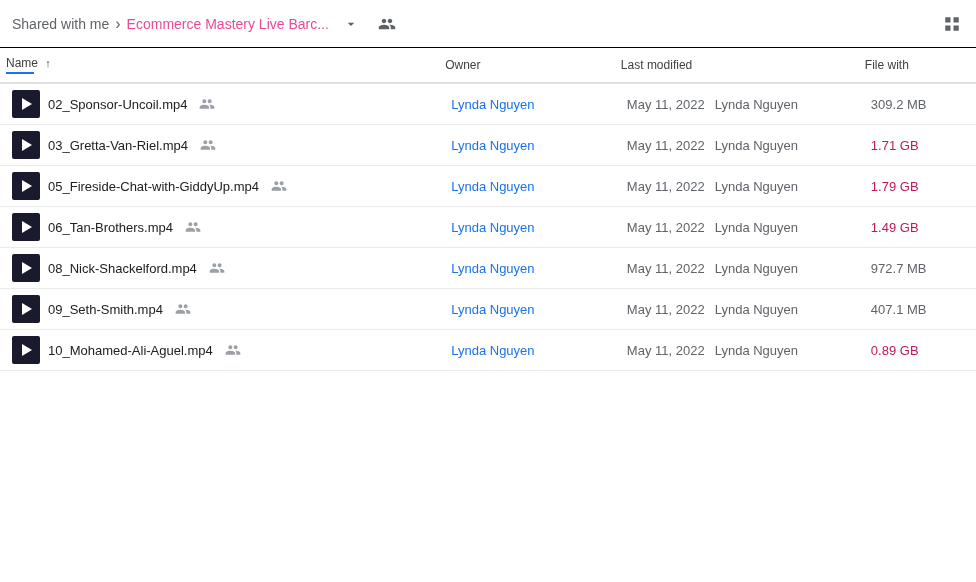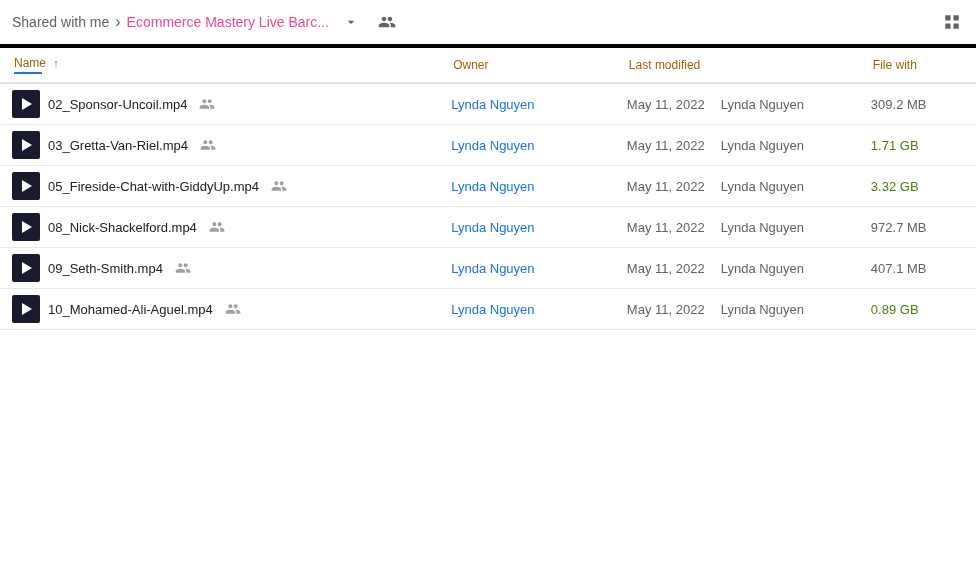--- a/index.html
+++ b/index.html
@@ -10,21 +10,21 @@
       color: #202124;
       width: 976px;
       min-height: 582px;
     }
 
     
     .header {
       display: flex;
       align-items: center;
       padding: 6px 8px 6px 12px;
-      border-bottom: 4px solid #000000;
+      border-bottom: 1px solid #000000;
       height: 48px;
       gap: 4px;
     }
     .breadcrumb-shared {
       font-size: 14px;
       color: #5f6368;
       cursor: pointer;
     }
     .breadcrumb-sep {
       color: #5f6368;
@@ -70,25 +70,25 @@
 
     
     .file-table {
       width: 100%;
       border-collapse: collapse;
     }
     .file-table thead tr {
       border-bottom: 2px solid #e0e0e0;
     }
     .file-table th {
-      padding: 8px 14px;
+      padding: 8px 6px;
       text-align: left;
       font-size: 12px;
       font-weight: 500;
-      color: #a16207;
+      color: #404040;
       white-space: nowrap;
       user-select: none;
     }
     .file-table th.sortable {
       cursor: pointer;
     }
     .col-name { width: 45%; }
     .col-owner { width: 18%; }
     .col-modified { width: 25%; }
     .col-size { width: 12%; }
@@ -138,28 +138,28 @@
       color: #9aa0a6;
       font-size: 14px;
     }
     .owner-link {
       color: #1a73e8;
       text-decoration: none;
     }
     .modified-cell {
       display: flex;
       align-items: center;
-      gap: 16px;
+      gap: 10px;
       color: #5f6368;
       font-size: 13px;
     }
     .modified-date { color: #5f6368; }
     .modified-user { color: #5f6368; }
     .file-size { color: #5f6368; }
-    .file-size.highlight { color: #4d7c0f; }
+    .file-size.highlight { color: #be185d; }
 
     .sort-arrow {
       display: inline-block;
       margin-left: 4px;
       font-size: 11px;
     }
 
     
     .name-header-underline {
       display: block;
@@ -275,21 +275,44 @@
       </span>
     </div>
   </td>
         <td><a class="owner-link">Lynda Nguyen</a></td>
         <td>
     <div class="modified-cell">
       <span class="modified-date">May 11, 2022</span>
       <span class="modified-user">Lynda Nguyen</span>
     </div>
   </td>
-        <td class="file-size highlight">3.32 GB</td>
+        <td class="file-size highlight">1.79 GB</td>
+      </tr>
+      <tr>
+        <td>
+    <div class="file-name-cell">
+      <div class="video-thumb">
+        <div class="play-icon"></div>
+      </div>
+      <span class="file-name-text">06_Tan-Brothers.mp4</span>
+      <span class="shared-icon">
+        <svg width="16" height="16" viewBox="0 0 24 24" fill="currentColor">
+          <path d="M16 11c1.66 0 2.99-1.34 2.99-3S17.66 5 16 5c-1.66 0-3 1.34-3 3s1.34 3 3 3zm-8 0c1.66 0 2.99-1.34 2.99-3S9.66 5 8 5C6.34 5 5 6.34 5 8s1.34 3 3 3zm0 2c-2.33 0-7 1.17-7 3.5V19h14v-2.5c0-2.33-4.67-3.5-7-3.5zm8 0c-.29 0-.62.02-.97.05 1.16.84 1.97 1.97 1.97 3.45V19h6v-2.5c0-2.33-4.67-3.5-7-3.5z"></path>
+        </svg>
+      </span>
+    </div>
+  </td>
+        <td><a class="owner-link">Lynda Nguyen</a></td>
+        <td>
+    <div class="modified-cell">
+      <span class="modified-date">May 11, 2022</span>
+      <span class="modified-user">Lynda Nguyen</span>
+    </div>
+  </td>
+        <td class="file-size highlight">1.49 GB</td>
       </tr>
       <tr>
         <td>
     <div class="file-name-cell">
       <div class="video-thumb">
         <div class="play-icon"></div>
       </div>
       <span class="file-name-text">08_Nick-Shackelford.mp4</span>
       <span class="shared-icon">
         <svg width="16" height="16" viewBox="0 0 24 24" fill="currentColor">

